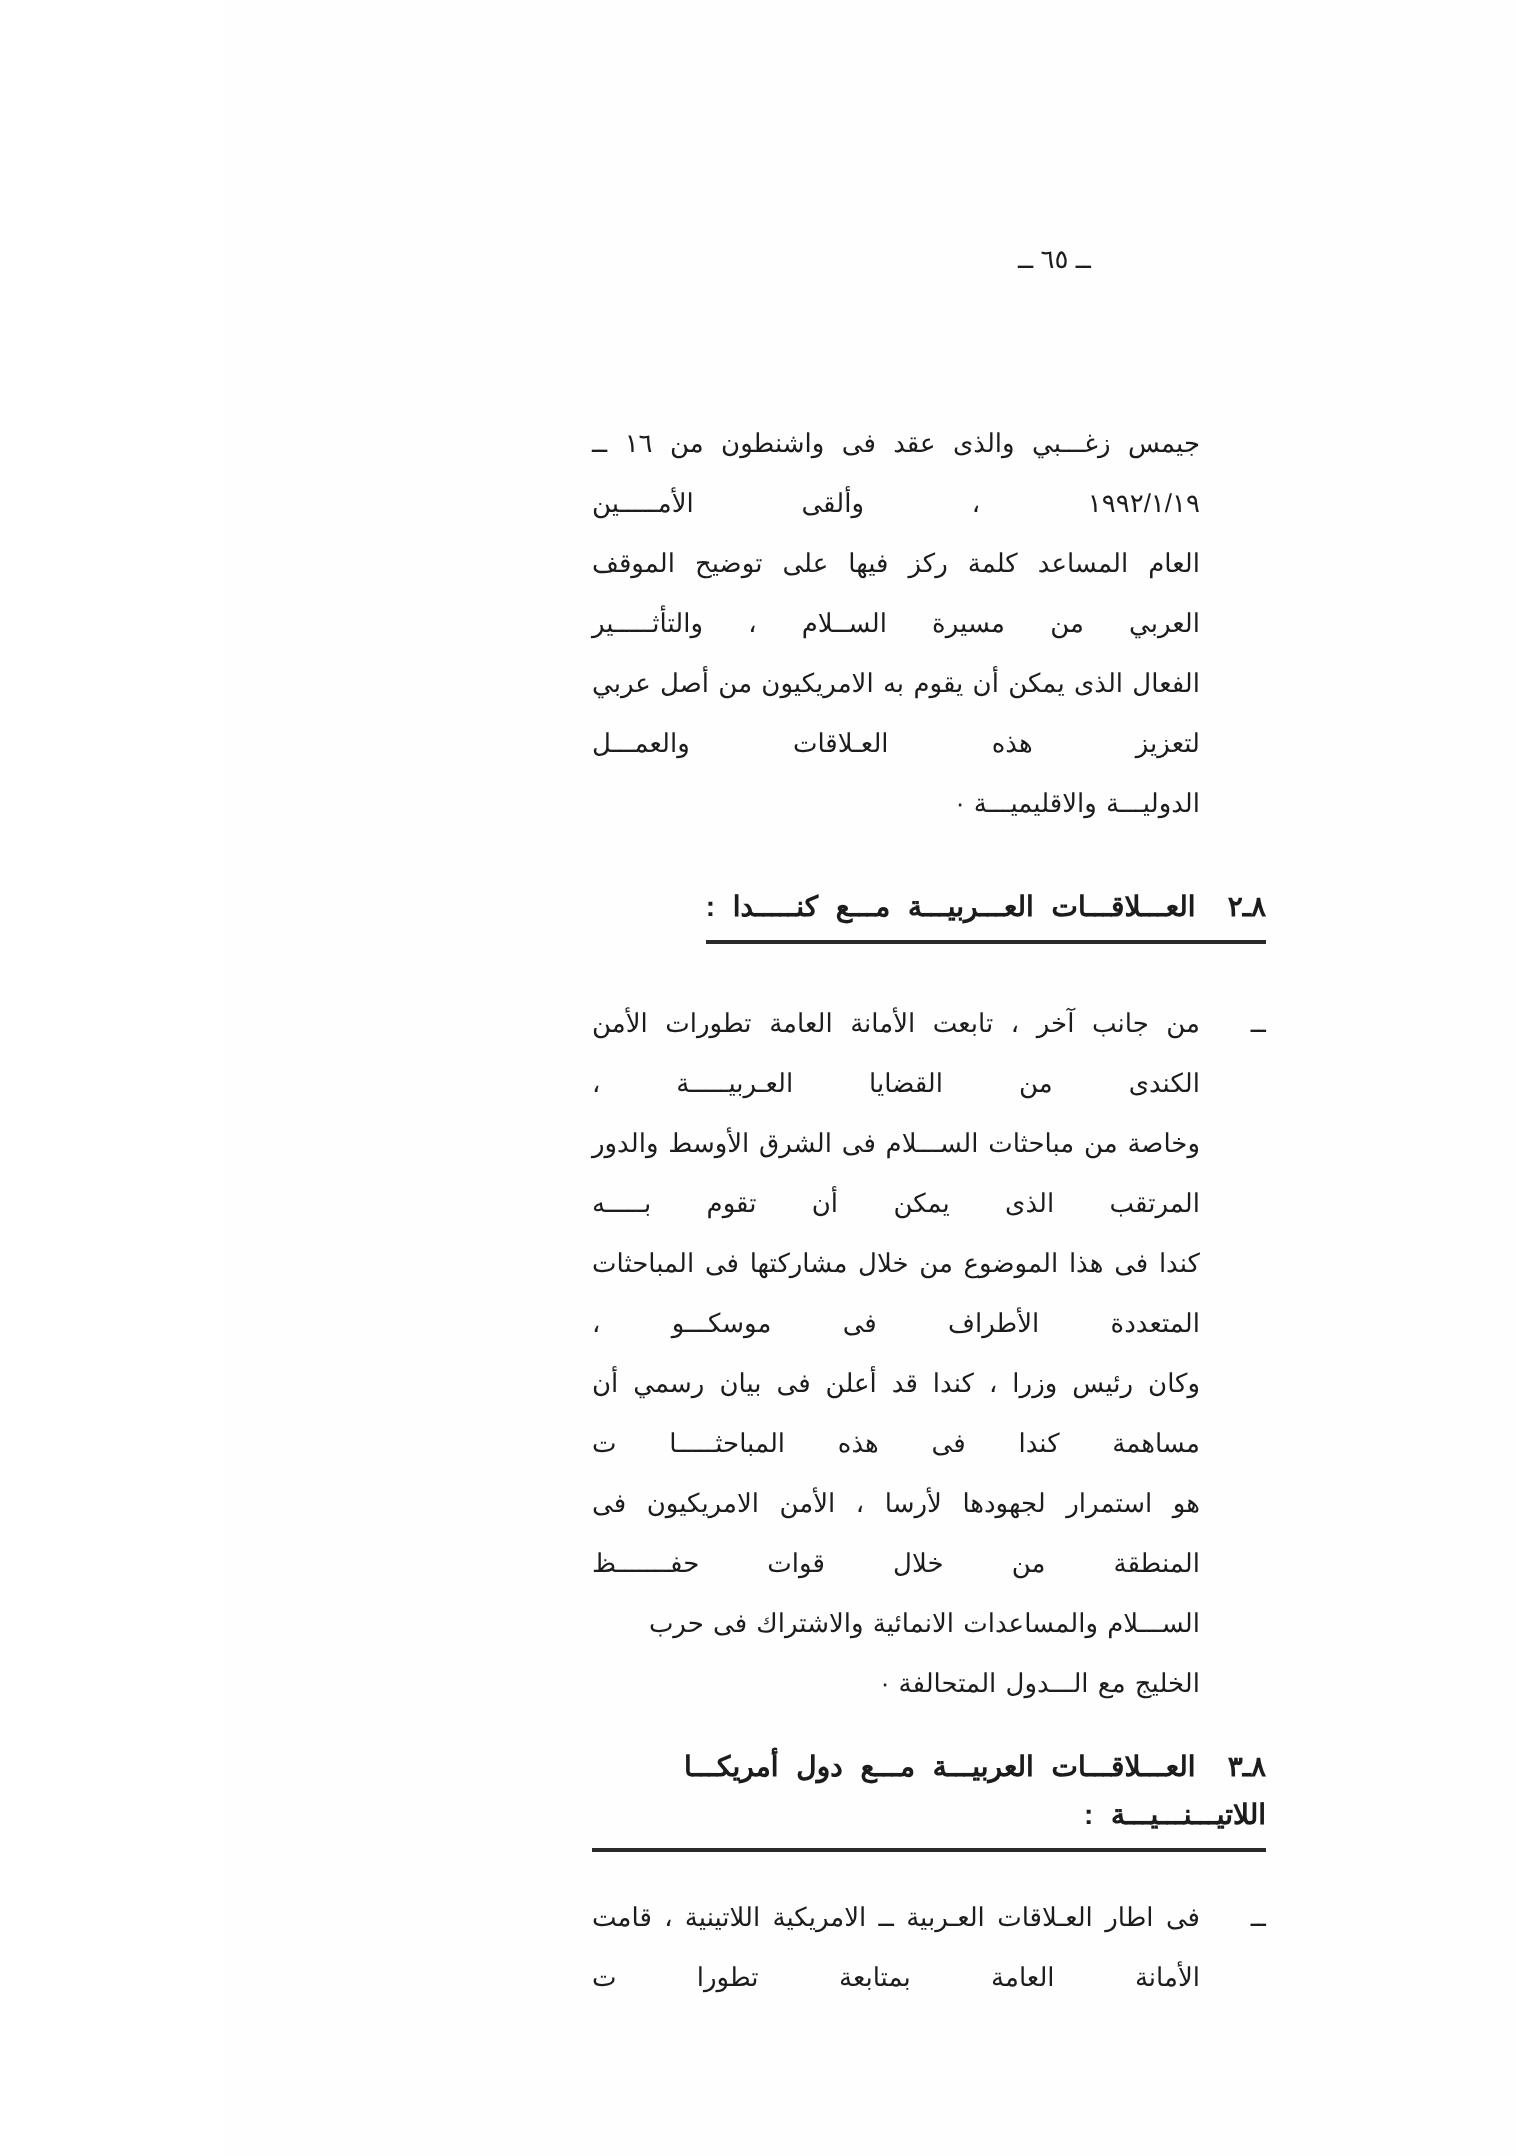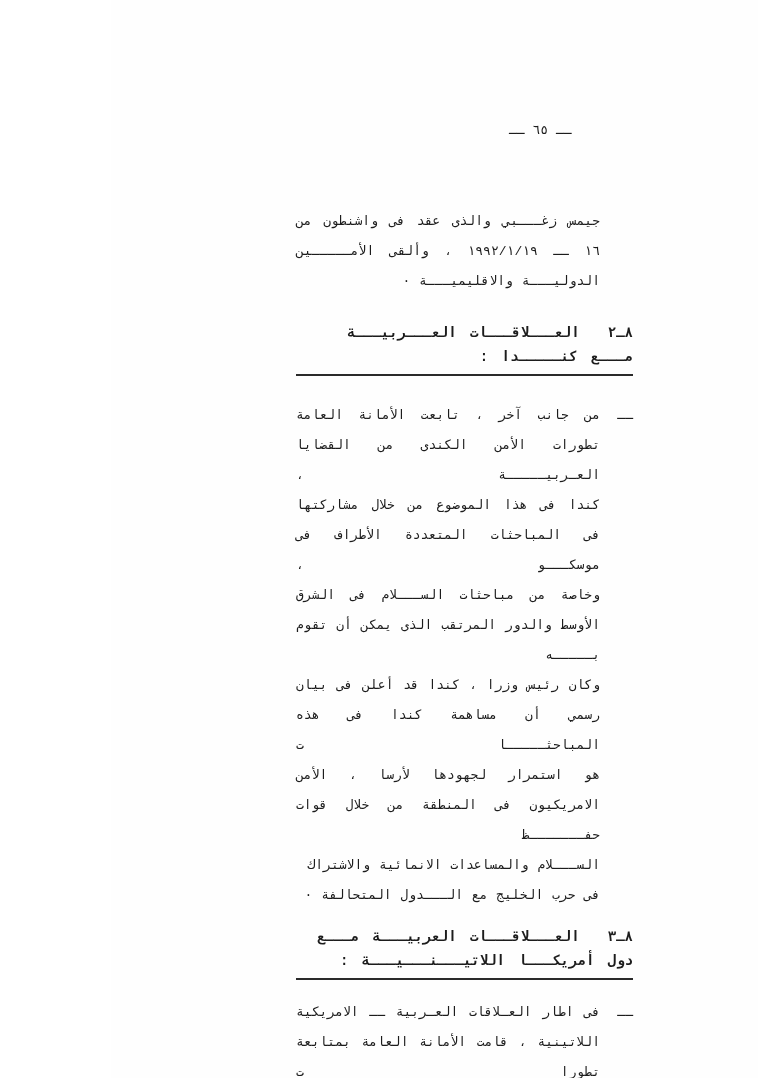--- a/index.html
+++ b/index.html
@@ -5,21 +5,21 @@
   html, body {
     margin: 0;
     padding: 0;
     background: #ffffff;
   }
   .page {
     position: relative;
     width: 647px;
     height: 1078px;
     background: #fefefe;
-    font-family: Liberation Mono, monospace;
+    font-family: Liberation Sans, sans-serif;
     color: #1c1c1c;
     overflow: hidden;
   }
   .page-number {
     position: absolute;
     top: 122px;
     left: 398px;
     font-size: 13px;
     letter-spacing: 0;
     direction: rtl;
@@ -55,21 +55,21 @@
     margin-top: 14px;
     margin-bottom: 18px;
   }
   .heading-wrap {
     display: inline-block;
     border-bottom: 2px solid #2a2a2a;
     padding-bottom: 5px;
     word-spacing: 5px;
   }
   .heading-num {
-    margin-left: 28px;
+    margin-left: 16px;
   }
   .bullet-para {
     position: relative;
   }
   .bullet-dash {
     position: absolute;
     right: -33px;
     top: 0;
     line-height: 30px;
     font-size: 13px;
@@ -79,34 +79,36 @@
 <body>
 
 <div class="page">
 
   <div class="page-number">ــ ٦٥ ــ</div>
 
   <div class="content">
 
     <div class="para intro">
       <div class="line">جيمس زغـــبي والذى عقد فى واشنطون من ١٦ ــ ١٩٩٢/١/١٩ ، وألقى الأمـــــين</div>
+      <div class="line">العام المساعد كلمة ركز فيها على توضيح الموقف العربي من مسيرة الســلام ، والتأثـــــير</div>
+      <div class="line">الفعال الذى يمكن أن يقوم به الامريكيون من أصل عربي لتعزيز هذه العـلاقات والعمـــل</div>
       <div class="line short">الدوليـــة والاقليميـــة ·</div>
     </div>
 
     <div class="section-heading h82">
       <span class="heading-wrap">
         <span class="heading-num">٨ـ٢</span><span>العـــلاقـــات العـــربيـــة مـــع كنـــــدا :</span>
       </span>
     </div>
 
     <div class="para bullet-para p82">
       <span class="bullet-dash">ــ</span>
       <div class="line">من جانب آخر ، تابعت الأمانة العامة تطورات الأمن الكندى من القضايا العـربيـــــة ،</div>
+      <div class="line">وخاصة من مباحثات الســـلام فى الشرق الأوسط والدور المرتقب الذى يمكن أن تقوم بـــــه</div>
       <div class="line">كندا فى هذا الموضوع من خلال مشاركتها فى المباحثات المتعددة الأطراف فى موسكـــو ،</div>
-      <div class="line">وخاصة من مباحثات الســـلام فى الشرق الأوسط والدور المرتقب الذى يمكن أن تقوم بـــــه</div>
       <div class="line">وكان رئيس وزرا ، كندا قد أعلن فى بيان رسمي أن مساهمة كندا فى هذه المباحثـــــا ت</div>
       <div class="line">هو استمرار لجهودها لأرسا ، الأمن الامريكيون فى المنطقة من خلال قوات حفـــــــظ</div>
       <div class="line short">الســـلام والمساعدات الانمائية والاشتراك فى حرب الخليج مع الـــدول المتحالفة ·</div>
     </div>
 
     <div class="section-heading h83">
       <span class="heading-wrap">
         <span class="heading-num">٨ـ٣</span><span>العـــلاقـــات العربيـــة مـــع دول أمريكـــا اللاتيـــنـــيـــة :</span>
       </span>
     </div>

